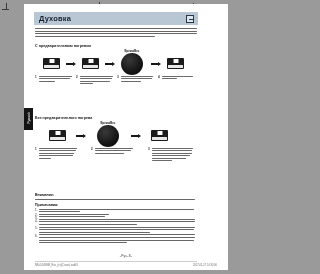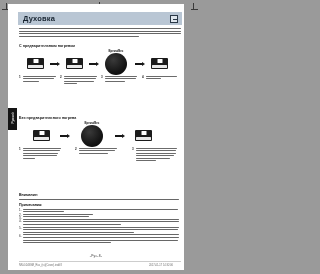--- a/index.html
+++ b/index.html
@@ -3,22 +3,22 @@
 <meta charset="utf-8">
 <style>
   html,body{margin:0;padding:0;}
   body{
     width:200px;height:274px;
     background:#9a9a9a;
     font-family:"Liberation Sans", sans-serif;
     overflow:hidden;
   }
   .page{
-    position:absolute;left:8px;top:4px;
-    width:176px;height:266px;
+    position:absolute;left:24px;top:4px;
+    width:204px;height:266px;
     background:#ffffff;
     overflow:hidden;
   }
   
   .crop{position:absolute;background:#3a3a3a;}
   .mark-tl-h{left:2px;top:9px;width:7px;height:1px;}
   .mark-tl-v{left:6px;top:3px;width:1px;height:7px;}
   .mark-tr-h{left:191px;top:9px;width:7px;height:1px;}
   .mark-tr-v{left:193px;top:3px;width:1px;height:7px;}
   .mark-top-c{left:99px;top:2px;width:1px;height:4px;}

